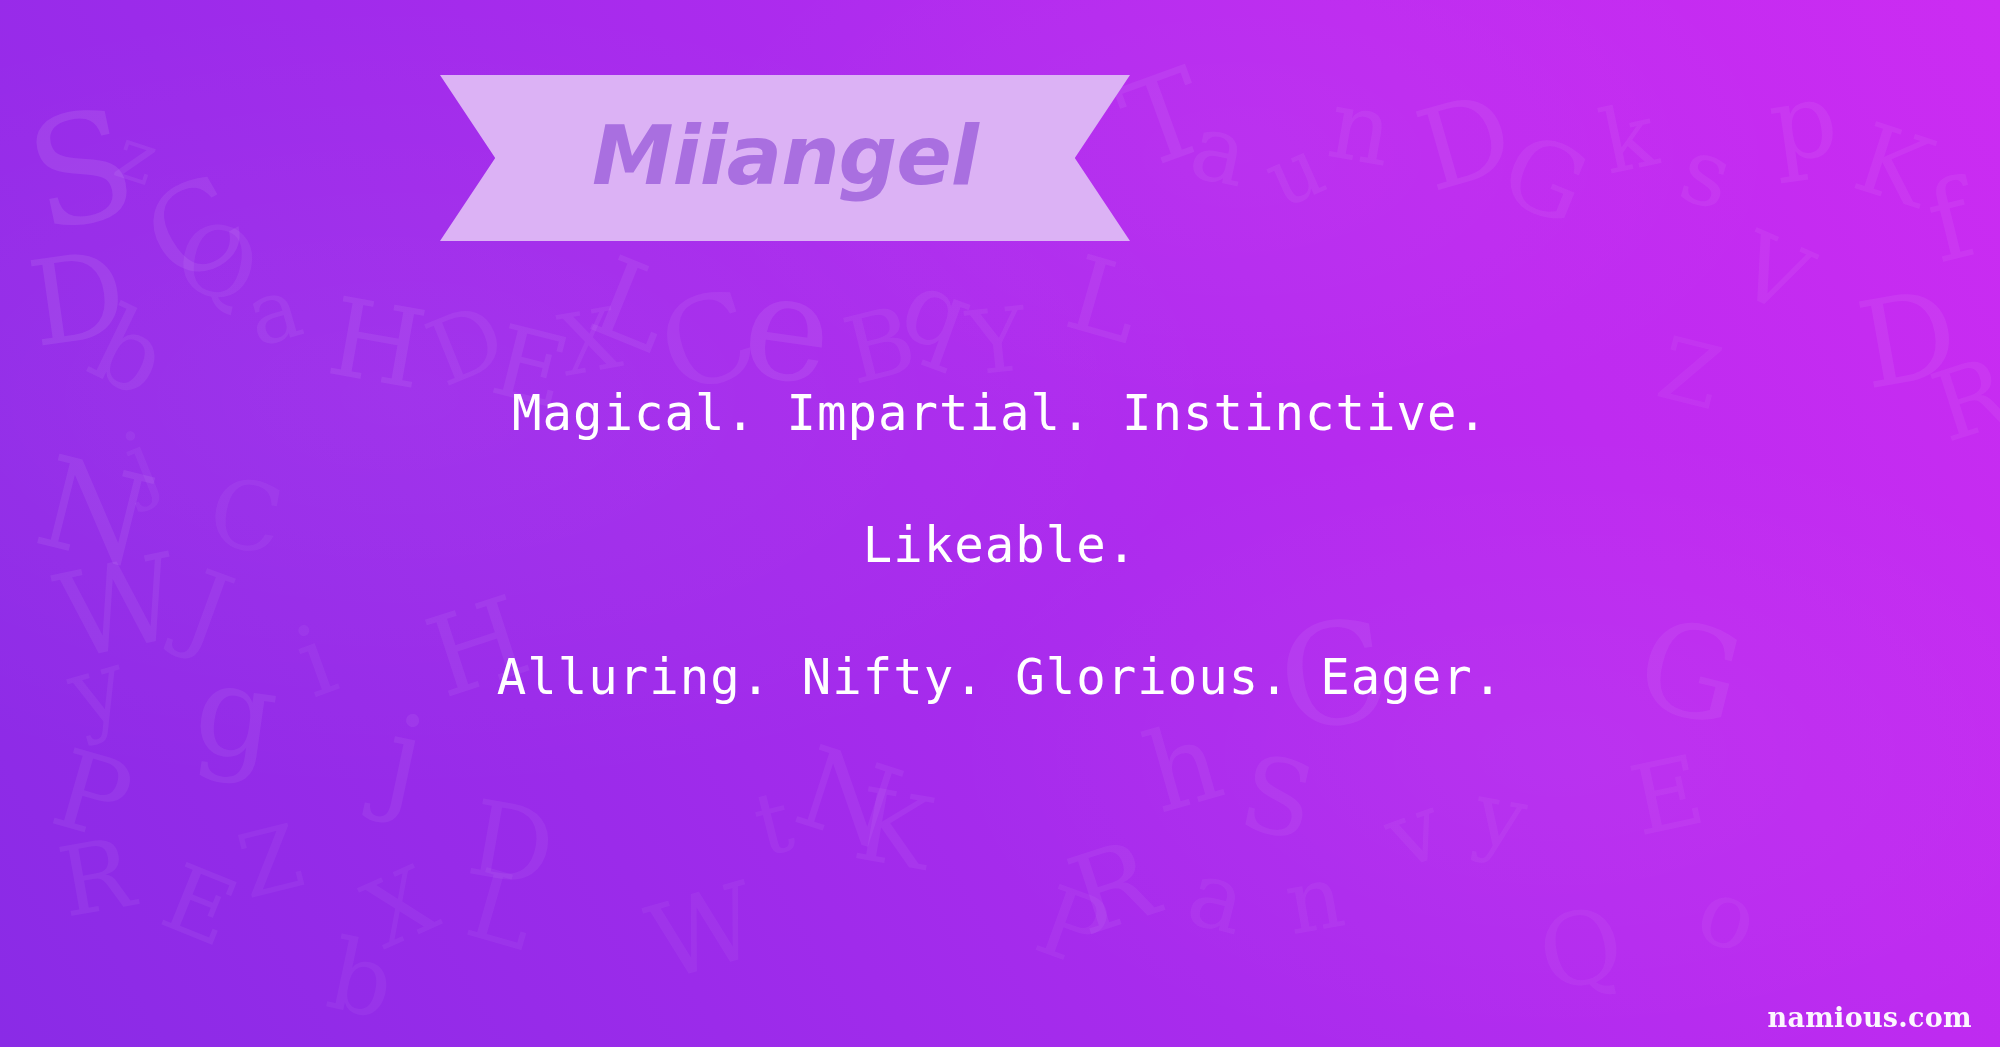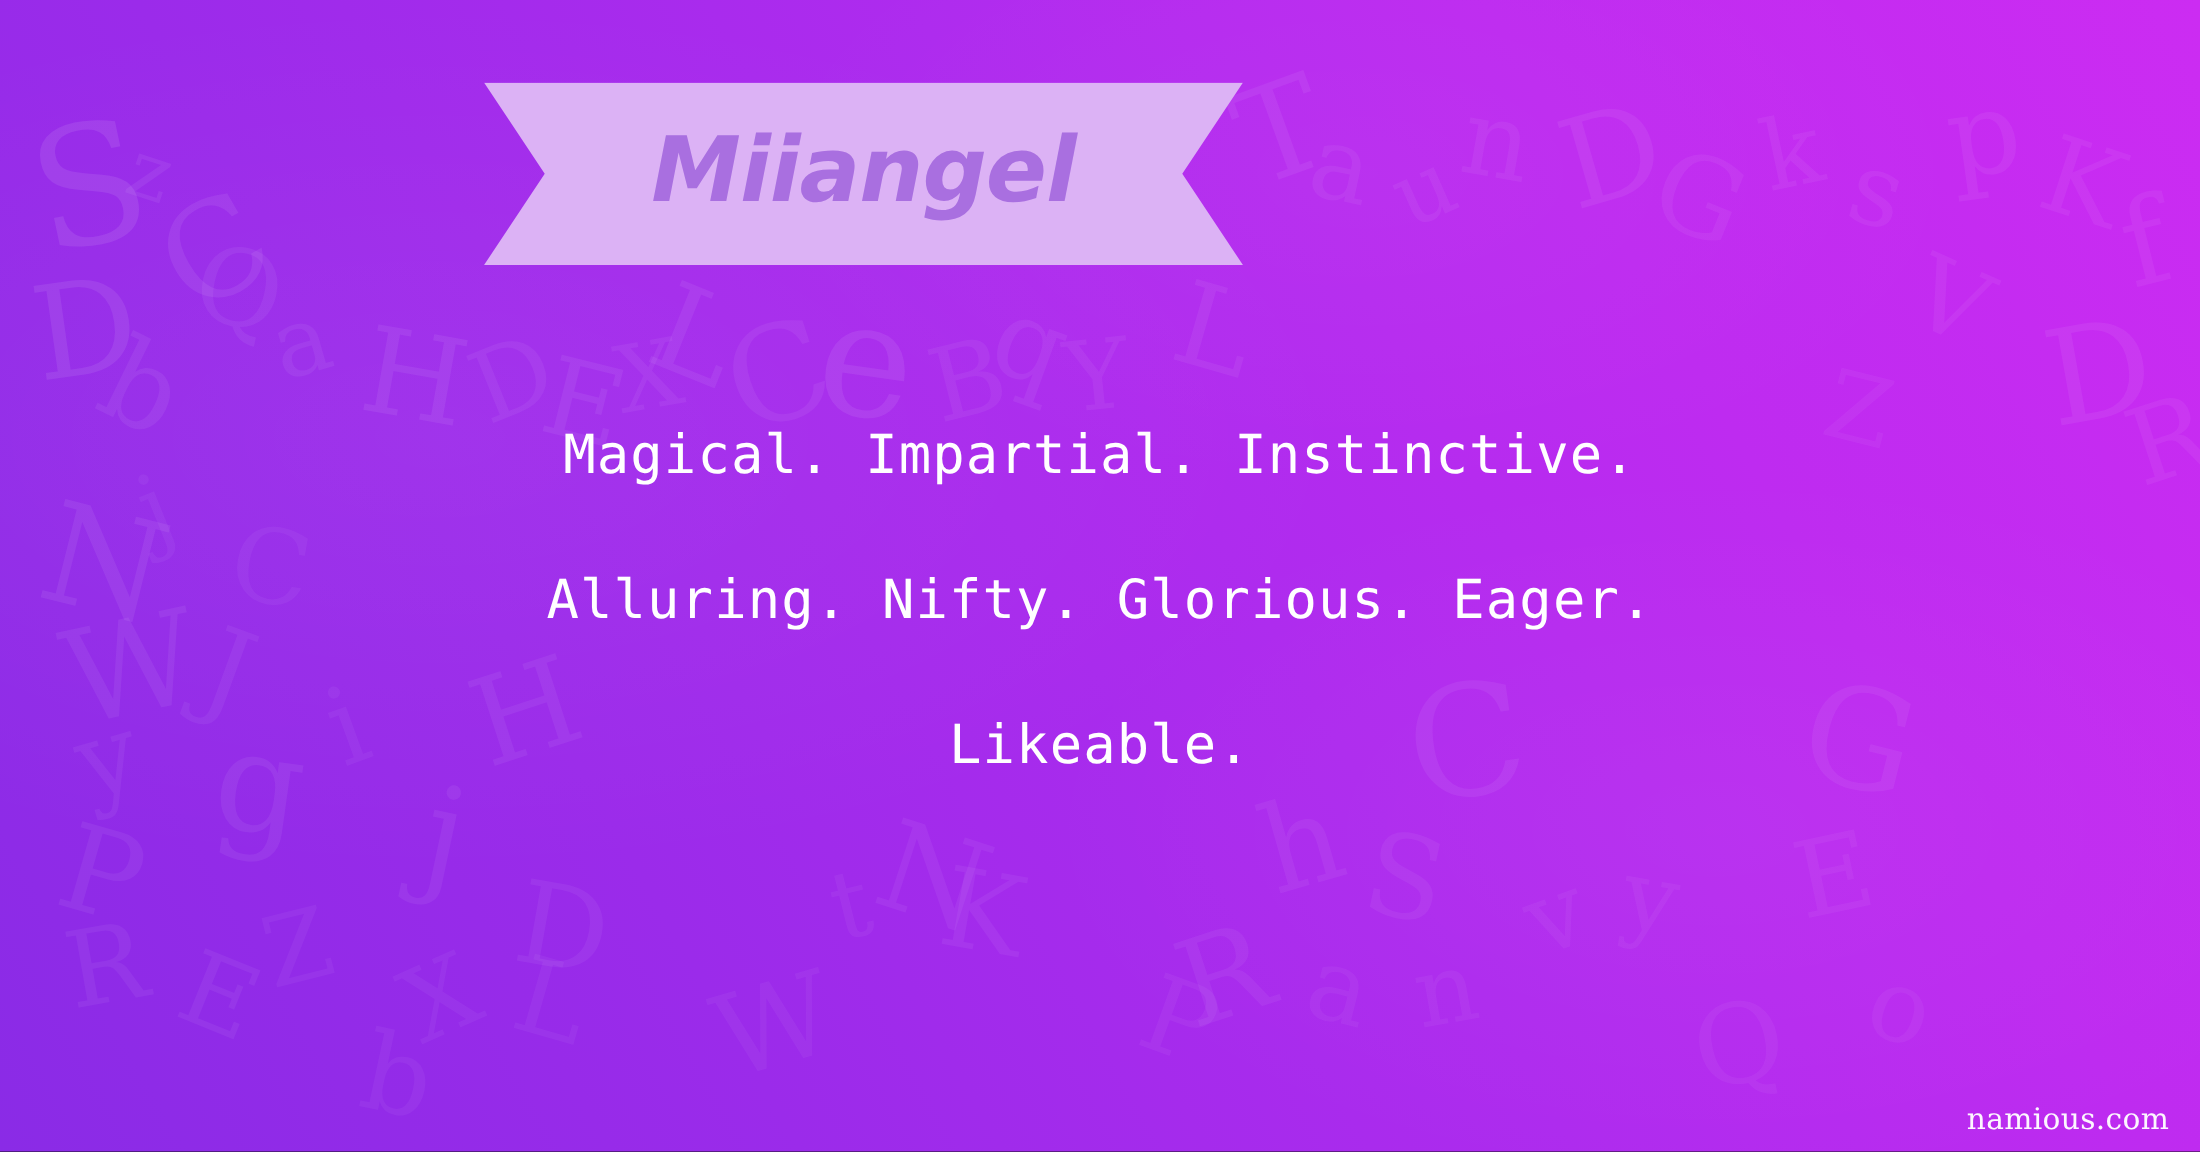--- a/index.html
+++ b/index.html
@@ -118,20 +118,21 @@
   #site-watermark {
     position: absolute;
     right: 28px;
     bottom: 14px;
     color: #ffffff;
     opacity: 0.96;
     font-family: "DejaVu Serif", serif;
     font-size: 27px;
     letter-spacing: 0.3px;
     z-index: 7;
+    font-weight: bold;
   }
 </style>
 </head>
 <body>
 
 <div id="stage">
 
   <div id="letter-soup">
       <span style="left: 30px; top: 95px; font-size: 150px; opacity: 0.085; transform: rotate(-12deg);">S</span>
       <span style="left: 118px; top: 120px; font-size: 72px; opacity: 0.06; transform: rotate(18deg);">z</span>
@@ -206,20 +207,20 @@
 
   <div id="content">
 
 
     <div id="name-banner">
       <div id="banner-name">Miiangel</div>
     </div>
 
     <div id="meaning-block">
         <span class="meaning-line">Magical. Impartial. Instinctive.</span>
+        <span class="meaning-line">Likeable.</span>
         <span class="meaning-line">Alluring. Nifty. Glorious. Eager.</span>
-        <span class="meaning-line">Likeable.</span>
       </div>
 
     <div id="site-watermark">namious.com</div>
 
   </div>
 </div>
 
 </body></html>

